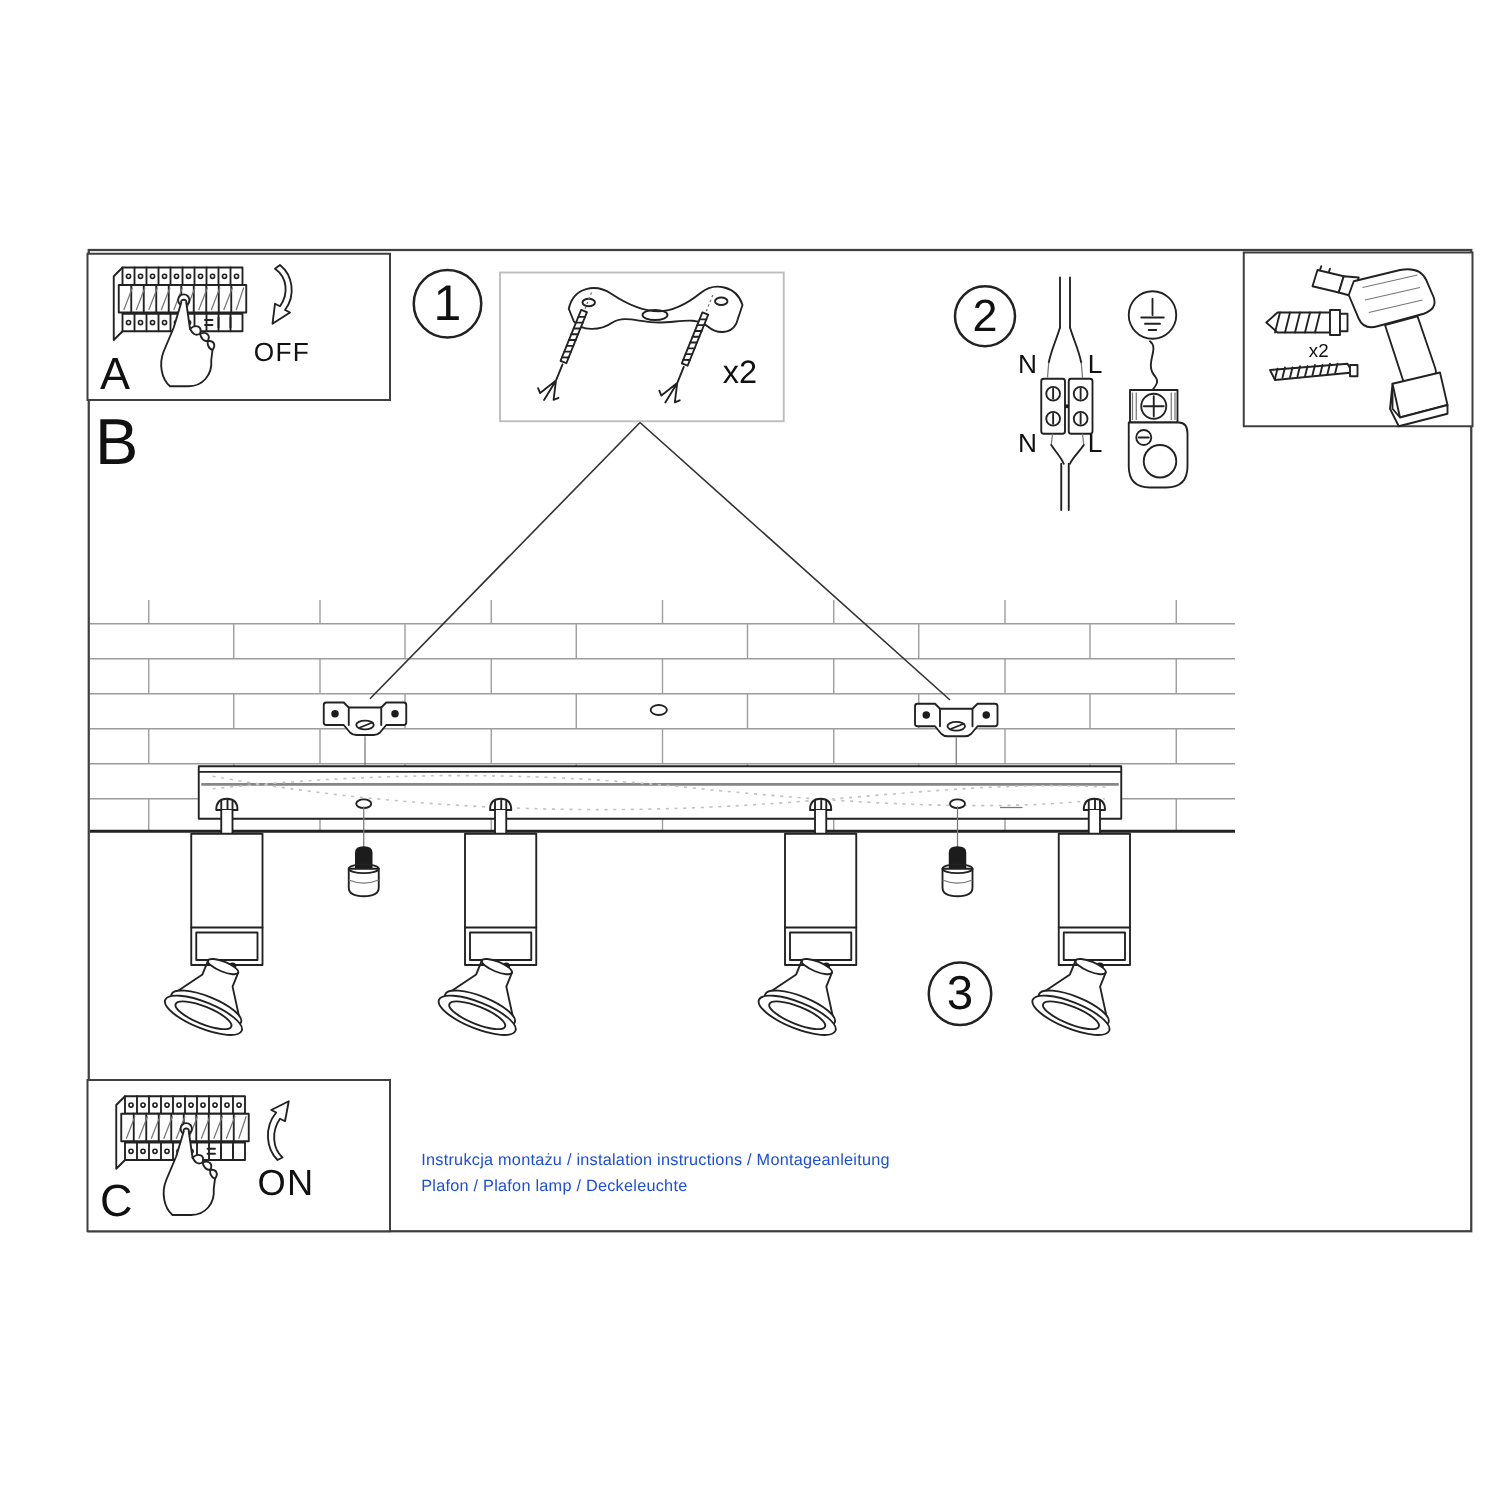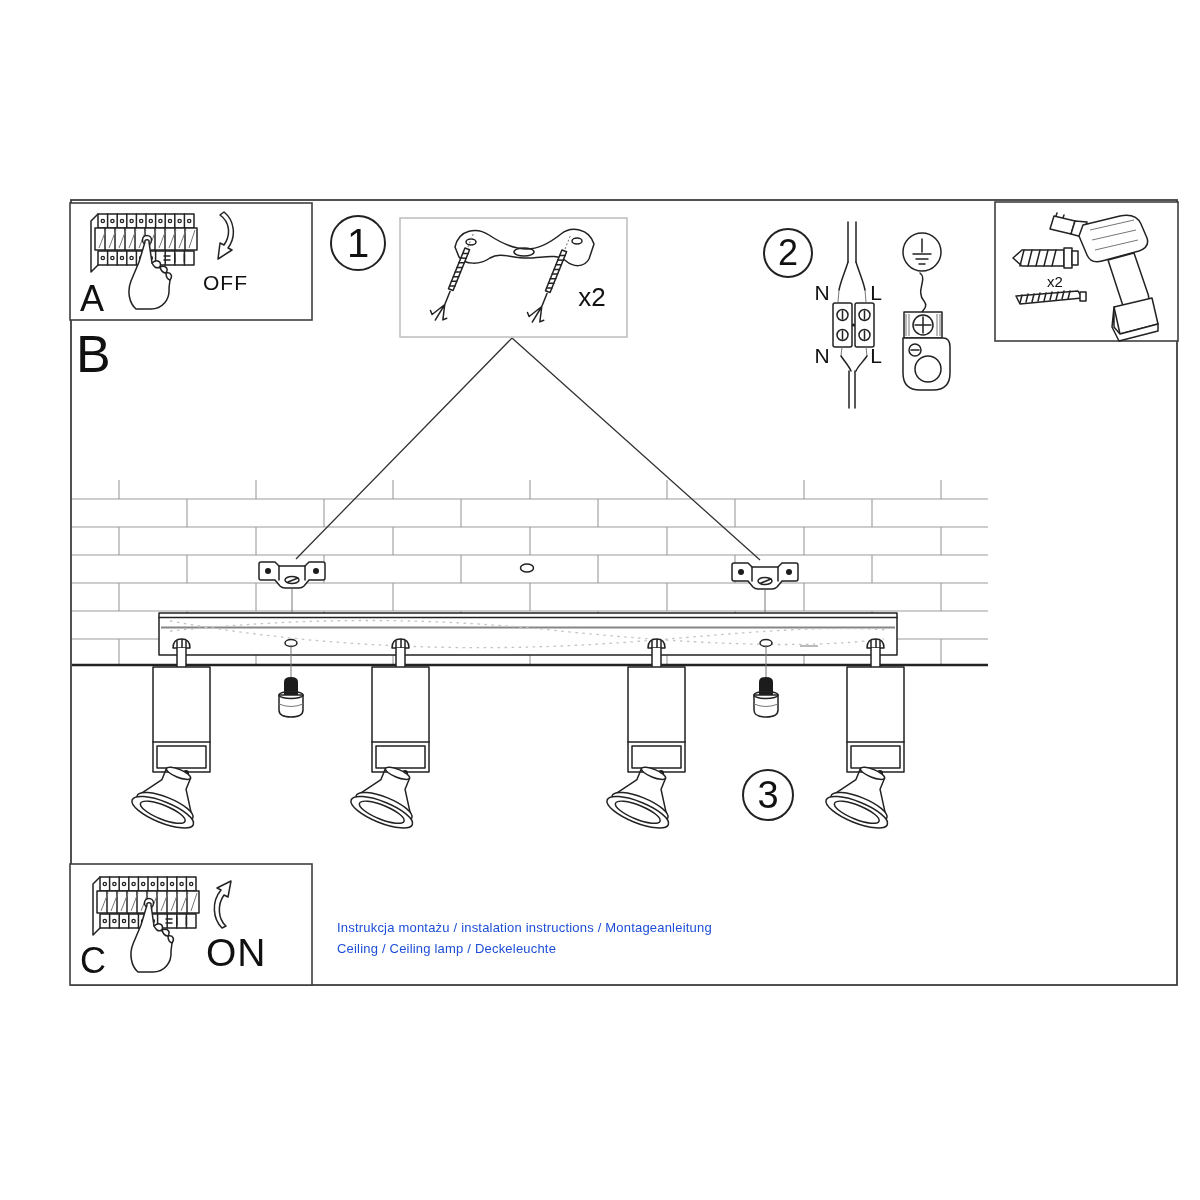--- a/index.html
+++ b/index.html
@@ -233,26 +233,26 @@
 </svg>
 
 <div class="t c" style="left:358px;top:243px;font-size:40px">1</div>
 <div class="t c" style="left:788px;top:253px;font-size:36px">2</div>
 <div class="t c" style="left:768px;top:795px;font-size:38px">3</div>
 
 <div class="t" style="left:80px;top:281px;font-size:36px">A</div>
 <div class="t" style="left:203px;top:272px;font-size:21px;letter-spacing:1px">OFF</div>
 <div class="t" style="left:76px;top:328px;font-size:52px">B</div>
 <div class="t" style="left:80px;top:943px;font-size:36px">C</div>
-<div class="t" style="left:206px;top:933px;font-size:39px;letter-spacing:1px">ON</div>
+<div class="t" style="left:206px;top:933px;font-size:29px;letter-spacing:1px">ON</div>
 
 <div class="t c" style="left:592px;top:297px;font-size:26px">x2</div>
 <div class="t c" style="left:1055px;top:281px;font-size:15px">x2</div>
 
 <div class="t c" style="left:822px;top:292px;font-size:21px">N</div>
 <div class="t c" style="left:876px;top:292px;font-size:21px">L</div>
 <div class="t c" style="left:822px;top:355px;font-size:21px">N</div>
 <div class="t c" style="left:876px;top:355px;font-size:21px">L</div>
 
 <div class="t foot" style="left:337px;top:921px">Instrukcja montażu / instalation instructions / Montageanleitung</div>
-<div class="t foot" style="left:337px;top:942px">Ceiling / Ceiling lamp / Deckeleuchte</div>
+<div class="t foot" style="left:337px;top:942px">Plafon / Plafon lamp / Deckeleuchte</div>
 
 </div>
 
 </body></html>

